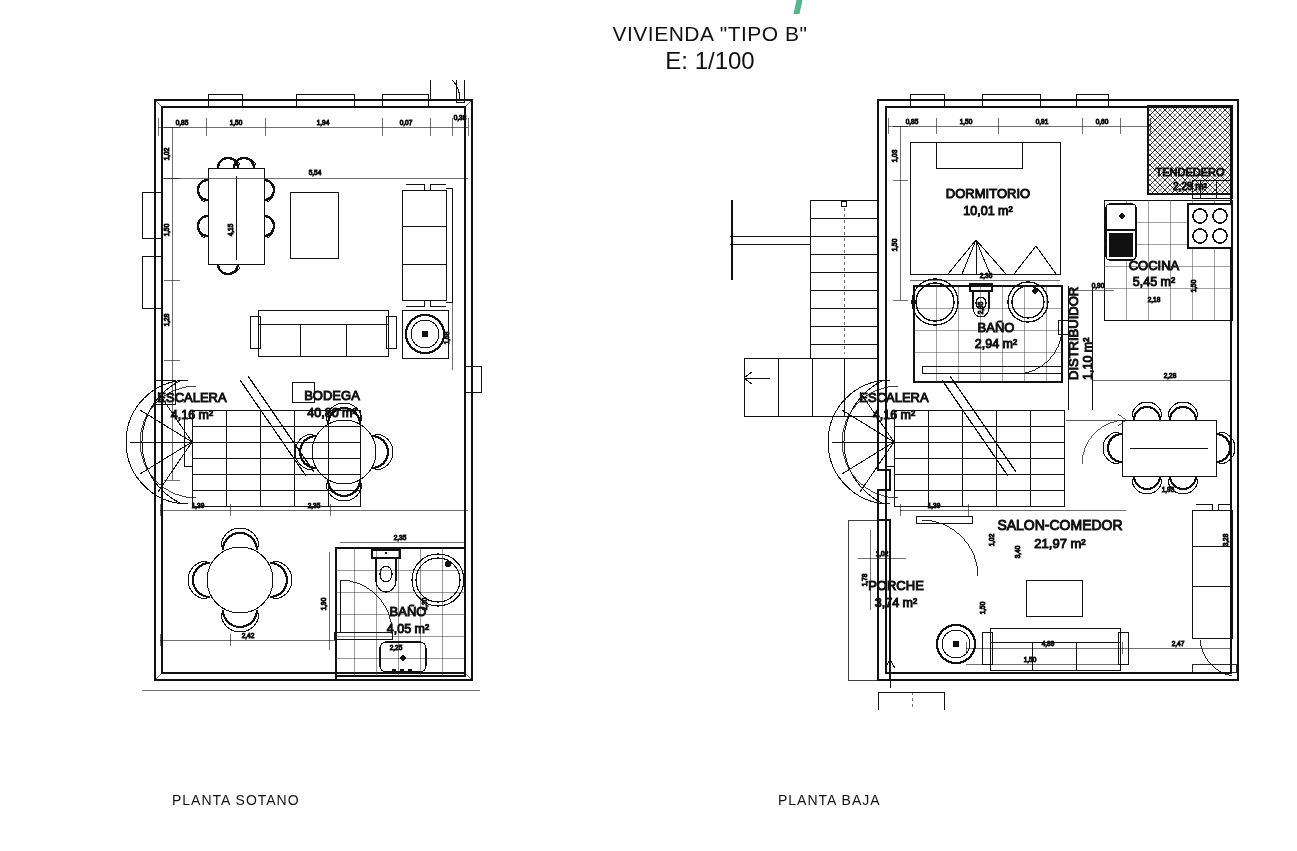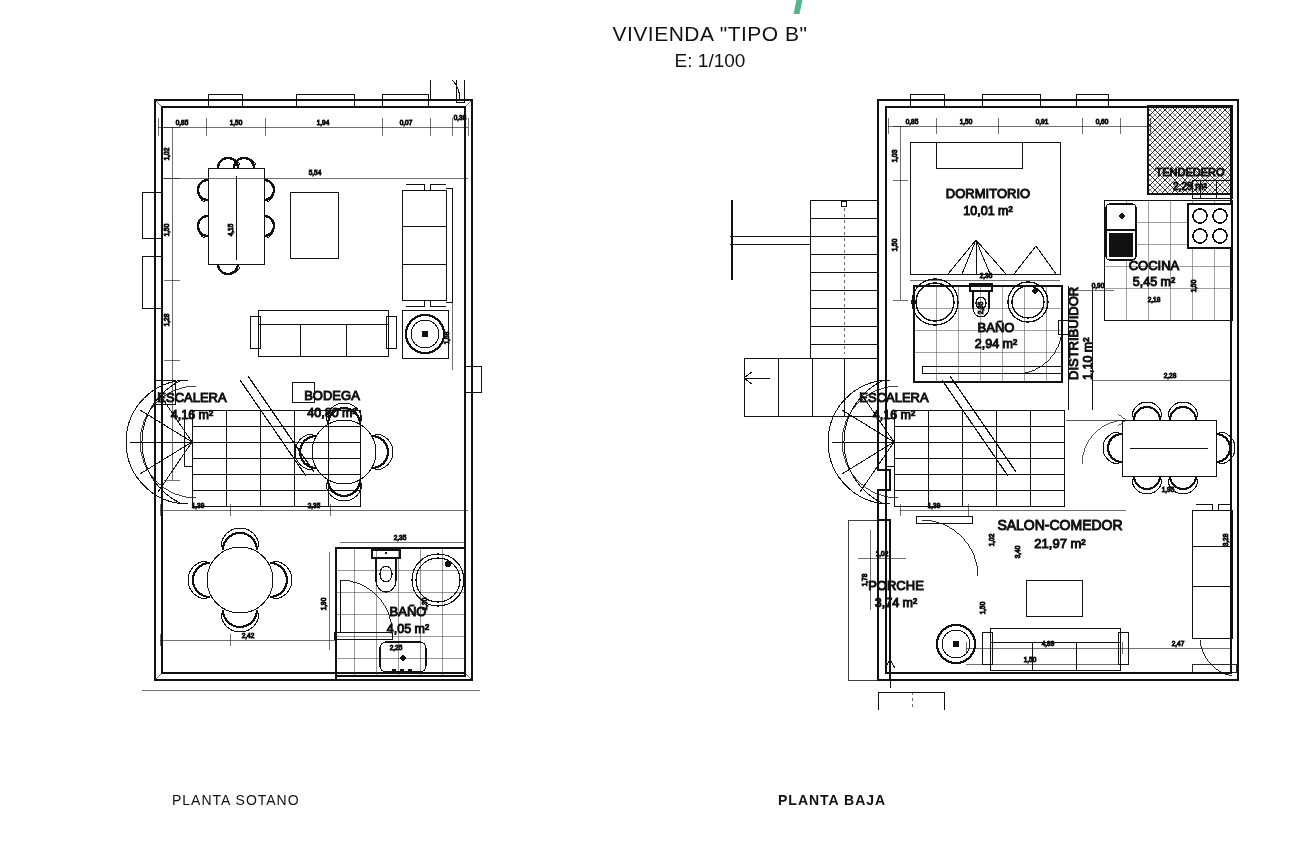--- a/index.html
+++ b/index.html
@@ -1,20 +1,20 @@
 <!DOCTYPE html>
 <html><head>
 <meta charset="utf-8">
 <style>
   html,body{margin:0;padding:0;background:#ffffff;}
   body{width:1297px;height:851px;position:relative;overflow:hidden;
        font-family:"Liberation Sans",sans-serif;color:#111;}
   .title-block{position:absolute;left:560px;top:20px;width:300px;text-align:center;}
   .title-main{font-size:21px;letter-spacing:.5px;line-height:28px;}
-  .title-scale{font-size:19px;line-height:26px;}
+  .title-scale{font-size:24px;line-height:26px;}
   .green-tick{position:absolute;left:795px;top:0px;width:6px;height:14px;
       background:#3aa87a;transform:skewX(-12deg);opacity:.85;}
   .plan{position:absolute;}
   .caption{position:absolute;font-size:14px;letter-spacing:1px;}
   svg{display:block;}
   .rmlabel{font-family:"Liberation Sans",sans-serif;font-size:13px;fill:#111;text-anchor:middle;}
   .rmarea{font-family:"Liberation Sans",sans-serif;font-size:12.5px;fill:#111;text-anchor:middle;}
   .dim{font-family:"Liberation Sans",sans-serif;font-size:6.5px;fill:#222;text-anchor:middle;}
 </style>
 </head>
@@ -531,13 +531,13 @@
       <path d="M148 630 L214 630 M148 648 L214 648 M148 666 L214 666"></path>
       <circle cx="182" cy="672" r="3"></circle>
       <path d="M182 612 L182 668" stroke-dasharray="3 3" stroke-width="0.6"></path>
       <path d="M160 608 L160 580"></path>
       <path d="M155 588 L160 580 L165 588"></path>
     </g>
   </g>
 </svg>
 </div>
 
-<div class="caption" style="left:778px;top:792px;font-weight:bold;">PLANTA BAJA</div>
+<div class="caption" style="left:778px;top:792px;">PLANTA BAJA</div>
 
 </body></html>

